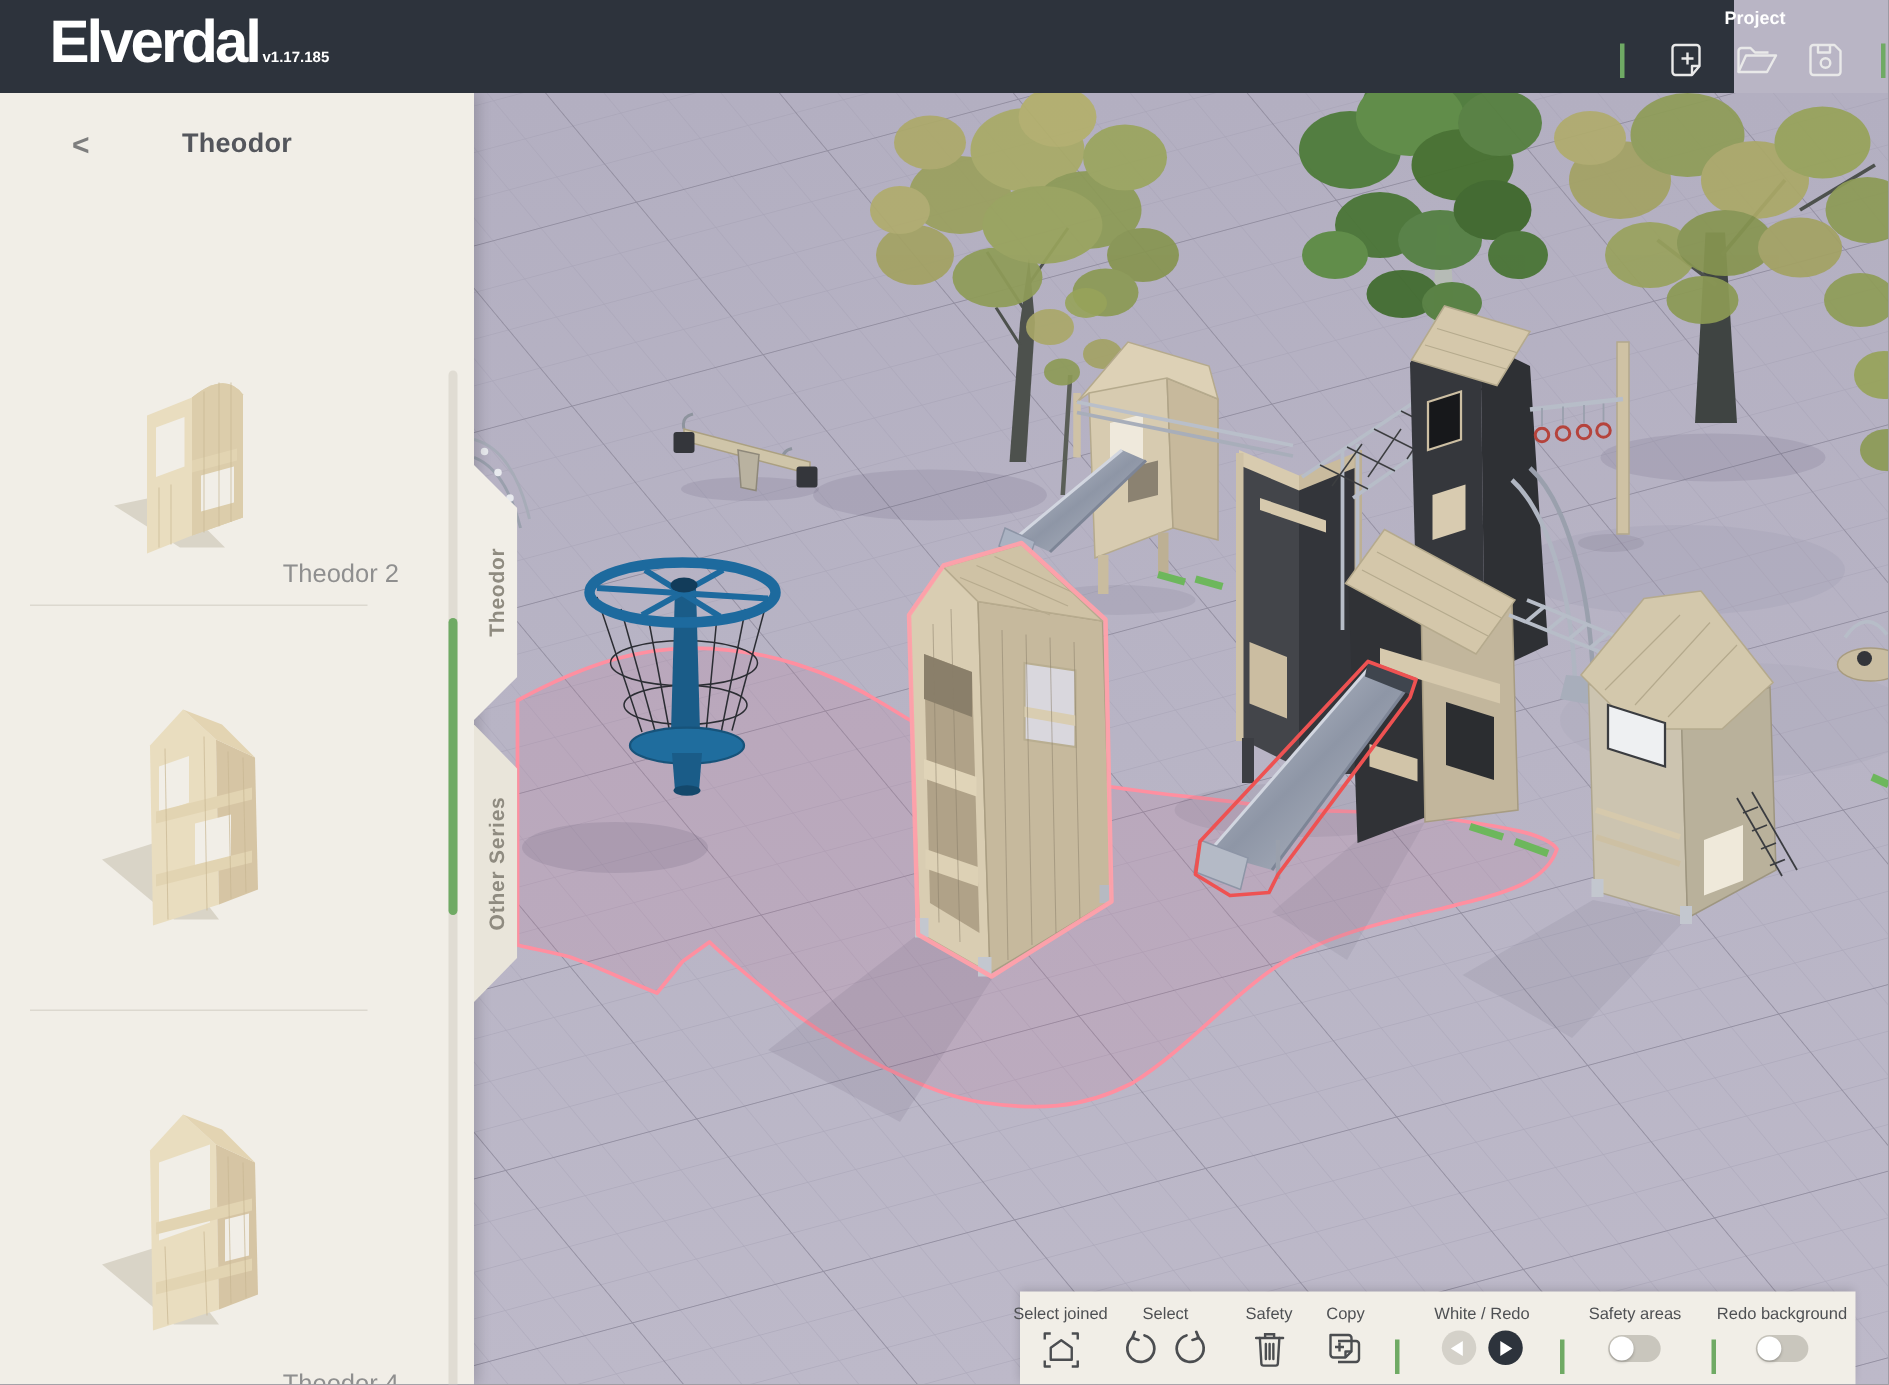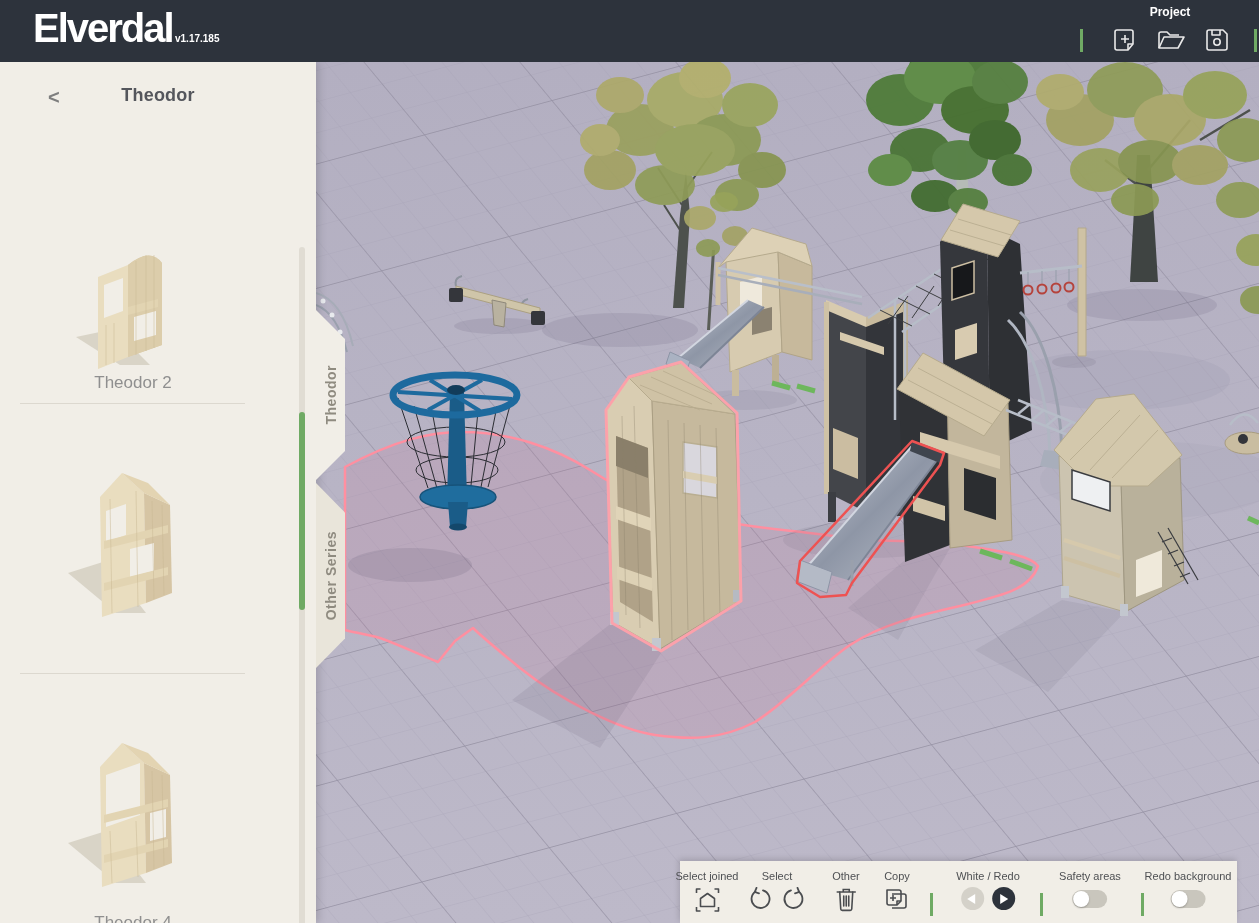--- a/index.html
+++ b/index.html
@@ -1,21 +1,21 @@
 <!DOCTYPE html>
 <html><head>
 <meta charset="utf-8">
 <style>
   html,body{margin:0;padding:0;background:#888;}
   *{box-sizing:border-box;}
   .stage{position:relative;width:1259px;height:923px;overflow:hidden;
          font-family:"Liberation Sans",sans-serif;background:#b9b5c5;}
 
   
-  .topbar{position:absolute;left:0;top:0;width:1259px;height:62px;background:#2d333c;z-index:40;}
+  .topbar{position:absolute;left:0;top:0;width:1156px;height:62px;background:#2d333c;z-index:40;}
   .logo{position:absolute;left:33px;top:6px;color:#fff;font-size:40px;font-weight:bold;
         letter-spacing:-2px;line-height:44px;}
   .version{position:absolute;left:175px;top:33px;color:#fff;font-size:10px;font-weight:bold;}
   .project-label{position:absolute;left:1140px;top:5px;width:60px;text-align:center;
                  color:#fff;font-size:12px;font-weight:bold;}
   .tb-sep{position:absolute;top:29px;width:3px;height:23px;background:#6faa64;}
   .tb-btn{position:absolute;top:26px;width:28px;height:28px;background:none;border:none;
           padding:0;cursor:pointer;}
   .tb-btn svg{display:block;}
 
@@ -28,21 +28,21 @@
               font-size:18px;font-weight:bold;color:#54565c;letter-spacing:.2px;}
   .view-switch{position:absolute;left:0;top:127px;width:316px;text-align:center;}
   .vs-icons{display:flex;justify-content:center;gap:7px;}
   .vs-btn{background:none;border:none;padding:0;cursor:pointer;width:18px;height:17px;}
   .grid-ic{display:grid;grid-template-columns:7px 7px;grid-template-rows:4px 4px 4px;gap:2px;}
   .grid-ic span{background:#cbc7be;}
   .list-ic{display:flex;flex-direction:column;gap:2px;}
   .list-ic span{display:block;width:18px;height:4px;background:#6faa64;}
   .cv-label{margin-top:7px;font-size:11px;color:#a39e93;}
   .side-item{position:absolute;left:0;width:300px;cursor:pointer;}
-  .si-label{position:absolute;left:0;width:266px;text-align:center;font-size:17px;color:#8f8f8f;}
+  .si-label{position:absolute;left:0;width:266px;text-align:right;font-size:17px;color:#8f8f8f;}
   .si-divider{position:absolute;left:20px;width:225px;height:1px;background:#dcd8cf;}
   .side-scroll{position:absolute;left:299px;top:185px;width:6px;height:720px;background:#e0dcd3;
                border-radius:3px;}
   .side-scroll .thumb{position:absolute;left:0;top:165px;width:6px;height:198px;background:#6faa64;
                border-radius:3px;cursor:pointer;}
 
   
   .ser-tab{position:absolute;left:316px;width:29px;z-index:35;display:flex;align-items:center;
            justify-content:center;cursor:pointer;filter:drop-shadow(2px 2px 2px rgba(0,0,0,.18));}
   .ser-tab span{writing-mode:vertical-rl;transform:rotate(180deg);font-size:14px;font-weight:bold;
@@ -540,21 +540,21 @@
         <button class="tool-btn">
           <svg width="24" height="24" viewBox="0 0 24 24" fill="none" stroke="#4b4d50" stroke-width="1.8" stroke-linecap="round">
             <path d="M17.5,4.5 A9,9 0 1 1 10,3.3"></path>
             <path d="M16.5,0.8 L18.2,5 L14,6.3" fill="none"></path>
           </svg>
         </button>
       </div>
     </div>
 
     <div class="tool" style="left:166px">
-      <div class="tool-label">Other</div>
+      <div class="tool-label">Safety</div>
       <button class="tool-btn">
         <svg width="22" height="25" viewBox="0 0 22 25" fill="none" stroke="#4b4d50" stroke-width="1.6" stroke-linecap="round">
           <path d="M2,5 h18 M8,5 v-2.5 h6 v2.5"></path>
           <path d="M4.5,5 l1,17 a1.5,1.5 0 0 0 1.5,1.4 h8 a1.5,1.5 0 0 0 1.5,-1.4 l1,-17"></path>
           <path d="M8.5,9 v10 M11,9 v10 M13.5,9 v10"></path>
         </svg>
       </button>
     </div>
 
     <div class="tool" style="left:217px">

